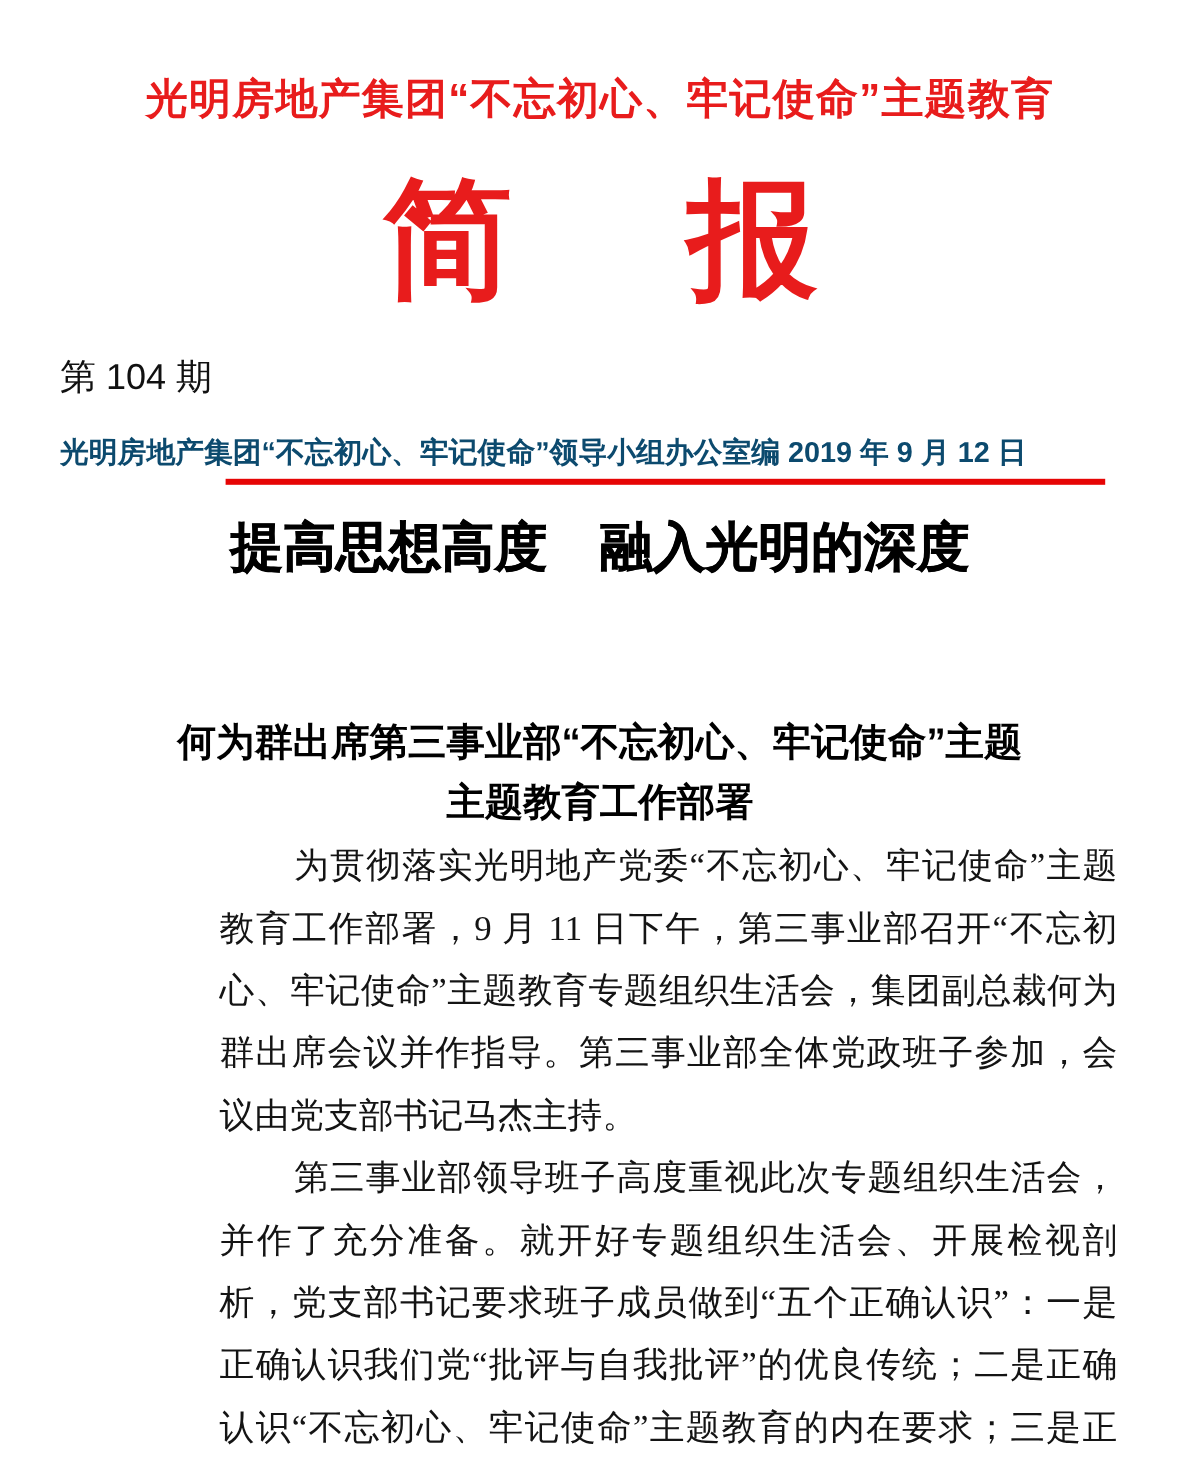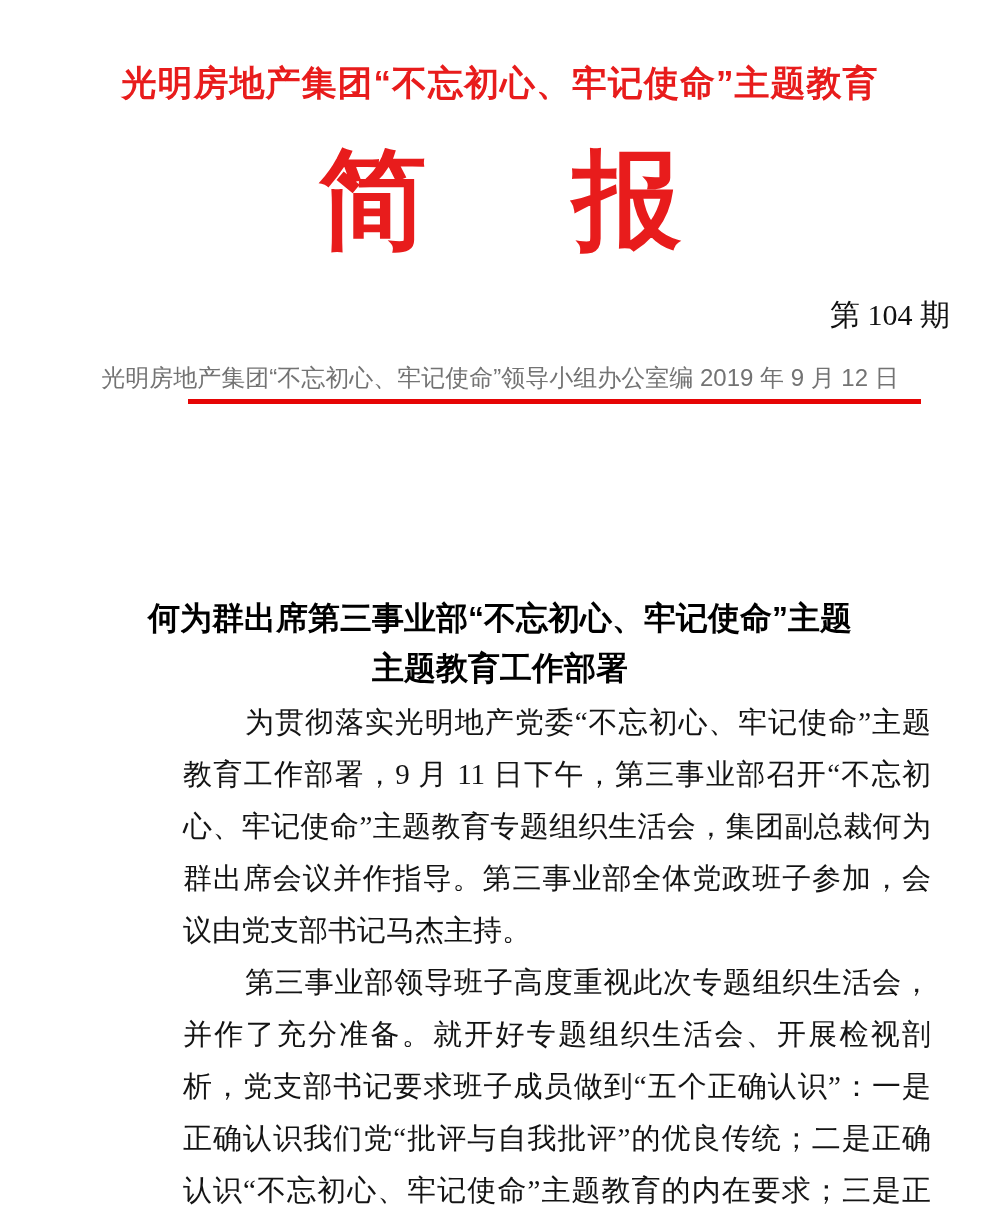--- a/index.html
+++ b/index.html
@@ -36,36 +36,35 @@
     line-height: 120px;
     color: #e81c1c;
     letter-spacing: 1.35em;
     padding-left: 1.35em; 
     white-space: nowrap;
   }
   
   .issue-number {
     position: absolute;
     top: 296px; left: 0; right: 0;
-    text-align: right;
-    font-family: Liberation Serif, serif;
+    text-align: left;
+    font-family: Liberation Sans, sans-serif;
     font-size: 30px;
     line-height: 38px;
     color: #111111;
   }
   
   .editor-line {
     position: absolute;
     top: 361px; left: 0; right: 0;
-    text-align: center;
     font-family: "Liberation Sans", sans-serif;
-    font-weight: 400;
+    font-weight: 700;
     font-size: 24px;
     line-height: 34px;
-    color: #737373;
+    color: #0c4a6e;
     white-space: nowrap;
   }
   
   .red-rule {
     position: absolute;
     top: 399px;
     left: 138px;
     width: 733px;
     height: 5px;
     background: #e60505;
@@ -120,20 +119,21 @@
 
   <div class="masthead">简报</div>
 
   <div class="issue-number">第 104 期</div>
 
   <div class="editor-line">光明房地产集团“不忘初心、牢记使命”领导小组办公室编 2019 年 9 月 12 日</div>
 
   <div class="red-rule"></div>
 
   <div class="headline-block">
+    <div>提高思想高度　融入光明的深度</div>
   </div>
 
   <div class="subtitle-block">
     <div>何为群出席第三事业部“不忘初心、牢记使命”主题</div>
     <div>主题教育工作部署</div>
   </div>
 
   <div class="body-block">
     <p>为贯彻落实光明地产党委“不忘初心、牢记使命”主题教育工作部署，9 月 11 日下午，第三事业部召开“不忘初心、牢记使命”主题教育专题组织生活会，集团副总裁何为群出席会议并作指导。第三事业部全体党政班子参加，会议由党支部书记马杰主持。</p>
     <p>第三事业部领导班子高度重视此次专题组织生活会，并作了充分准备。就开好专题组织生活会、开展检视剖析，党支部书记要求班子成员做到“五个正确认识”：一是正确认识我们党“批评与自我批评”的优良传统；二是正确认识“不忘初心、牢记使命”主题教育的内在要求；三是正确认识主</p>

